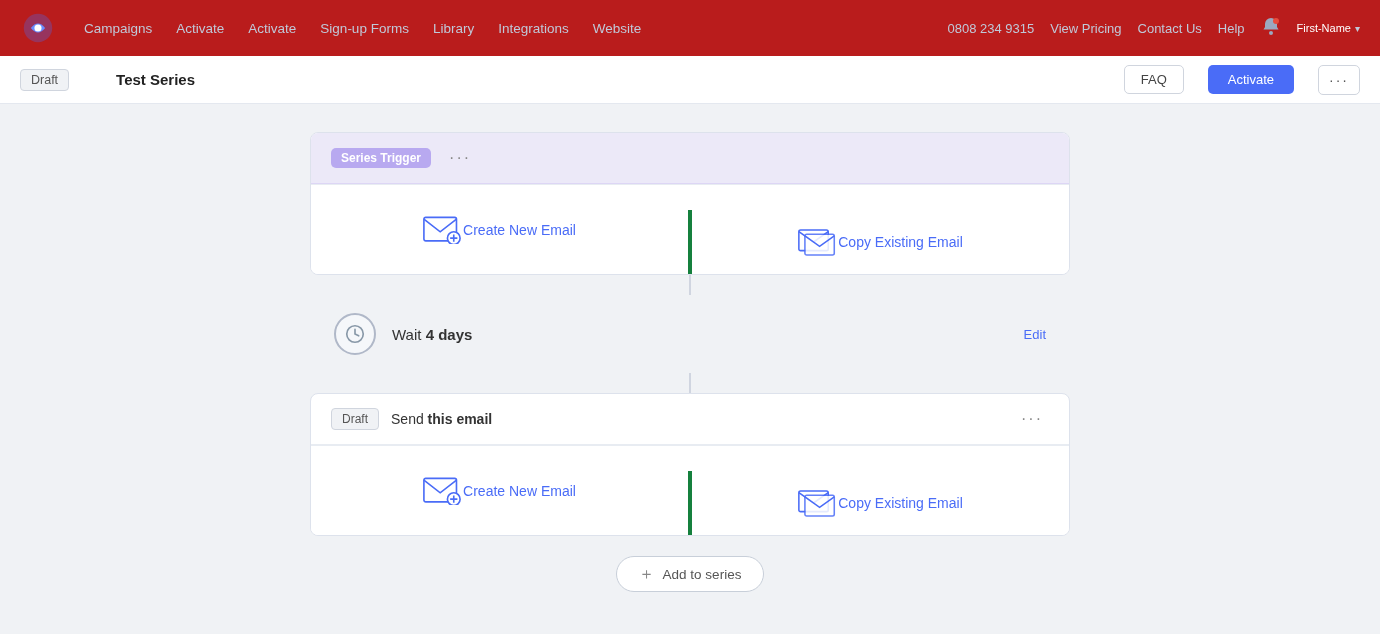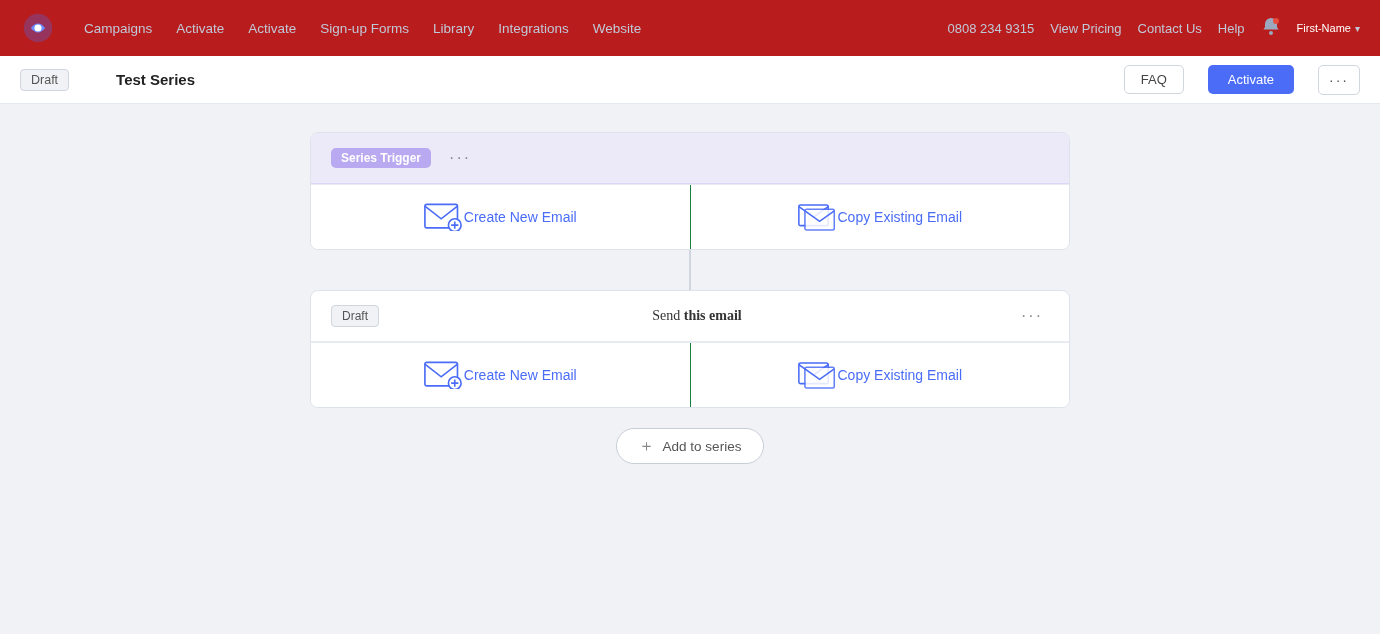--- a/index.html
+++ b/index.html
@@ -201,21 +201,22 @@
       background: #fff;
       border: none;
       cursor: pointer;
       font-size: 14px;
       color: #4a6cf7;
       font-weight: 500;
       transition: background 0.15s;
       border-top: none;
     }
     .card-action-btn + .card-action-btn {
-      border-left: 1px solid #15803d;
+      border-left: 4px solid #15803d;
+      margin-top: 25px;
     }
 
     
     .email-icon-new, .email-icon-copy {
       width: 38px;
       height: 28px;
       flex-shrink: 0;
     }
 
     
@@ -273,25 +274,23 @@
     .draft-badge-sm {
       background: #f0f2f5;
       border: 1px solid #d0d5de;
       border-radius: 4px;
       padding: 3px 10px;
       font-size: 12px;
       color: #555;
     }
     .send-header-text {
       flex: 1;
-      text-align: center;
       font-size: 14px;
       color: #333;
       font-weight: 400;
-      font-family: Liberation Serif, serif;
     }
     .send-header-text strong { font-weight: 600; }
 
     
     .add-series-btn {
       margin-top: 20px;
       background: #fff;
       border: 1px solid #c8cfd9;
       border-radius: 20px;
       padding: 9px 22px;
@@ -388,20 +387,33 @@
           <polyline points="1,3 18,15 35,3" stroke="#4a6cf7" stroke-width="1.8" fill="none"></polyline>
           <rect x="8" y="6" width="34" height="24" rx="2" stroke="#4a6cf7" stroke-width="1.8" fill="#fff" opacity="0.85"></rect>
           <polyline points="8,8 25,20 42,8" stroke="#4a6cf7" stroke-width="1.8" fill="none"></polyline>
         </svg>
         <span>Copy Existing Email</span>
       </button>
     </div>
   </div>
 
   <div class="connector"></div>
+  <div class="wait-block">
+    <div class="wait-clock">
+      <svg viewBox="0 0 24 24" fill="none">
+        <circle cx="12" cy="12" r="9" stroke="#8898a8" stroke-width="1.8"></circle>
+        <polyline points="12,7 12,12 16,14" stroke="#8898a8" stroke-width="1.8" stroke-linecap="round"></polyline>
+      </svg>
+    </div>
+    <span class="wait-text">
+      <span>Wait</span>
+      <strong>4 days</strong>
+    </span>
+    <button class="wait-edit">Edit</button>
+  </div>
   <div class="connector"></div>
 
   <div class="send-card">
     <div class="send-card-header">
       <span class="draft-badge-sm">Draft</span>
       <span class="send-header-text">
         <span>Send</span>
         <strong>this email</strong>
       </span>
       <button class="card-dots">···</button>

